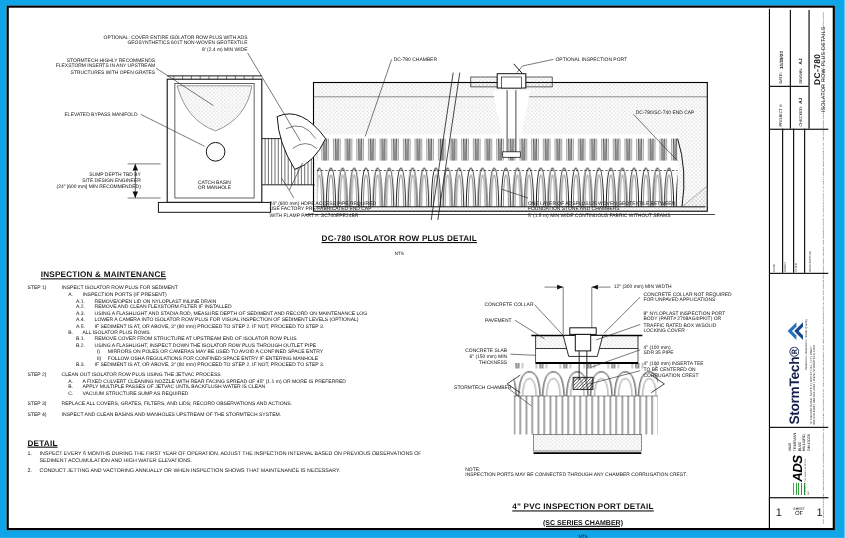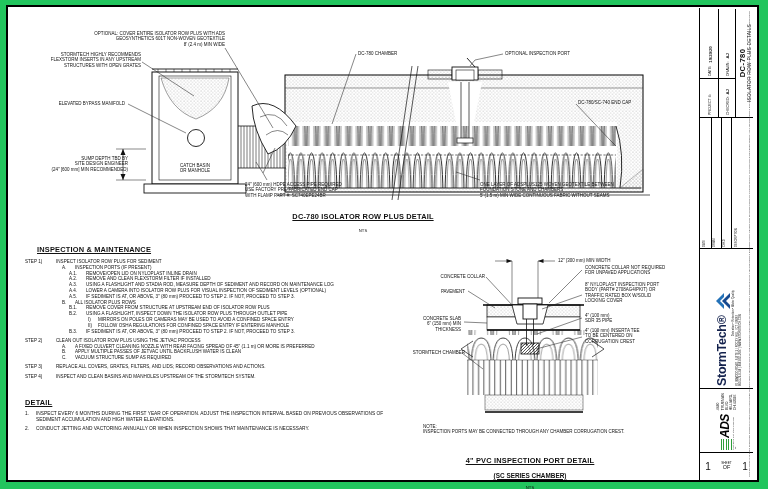--- a/index.html
+++ b/index.html
@@ -1,16 +1,16 @@
 <!DOCTYPE html>
 <html><head>
 <meta charset="utf-8">
 <style>
   html,body{margin:0;padding:0;}
-  #page{position:relative;width:768px;height:489px;background:#22c55e;font-family:"Liberation Sans",sans-serif;color:#111;overflow:hidden;}
+  #page{position:relative;width:768px;height:489px;background:#0ea5e9;font-family:"Liberation Sans",sans-serif;color:#111;overflow:hidden;}
   .sheet{position:absolute;left:6px;top:5px;width:753px;height:477px;background:#fff;border:2.5px solid #000;box-sizing:border-box;}
   svg{position:absolute;overflow:visible;}
   .lbl{position:absolute;font-size:4.5px;line-height:1.2;white-space:pre-line;letter-spacing:0px;color:#111;}
   .r{text-align:right;}
   .c{text-align:center;}
   .dtitle{font-size:7.4px;font-weight:bold;text-decoration:underline;letter-spacing:.2px;}
   .dtitle2{font-size:6.4px;font-weight:bold;text-decoration:underline;}
   .nts{font-size:4.2px;}
   .h-blk{position:absolute;font-size:7.4px;font-weight:bold;text-decoration:underline;letter-spacing:.2px;}
   .im-line{display:flex;font-size:4.6px;line-height:5.8px;}

